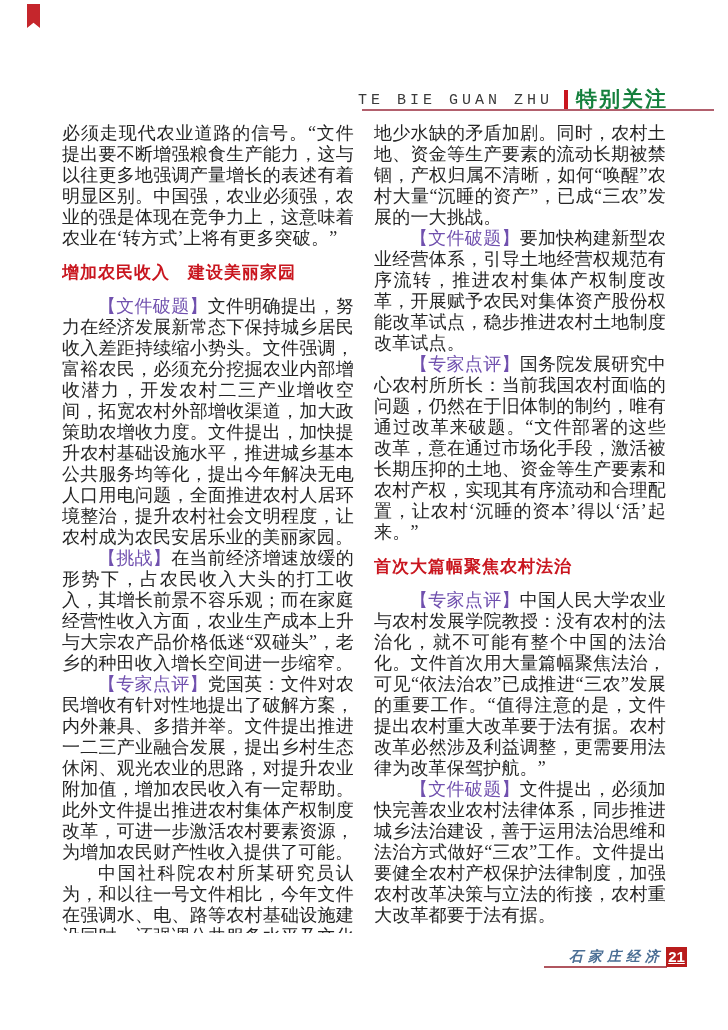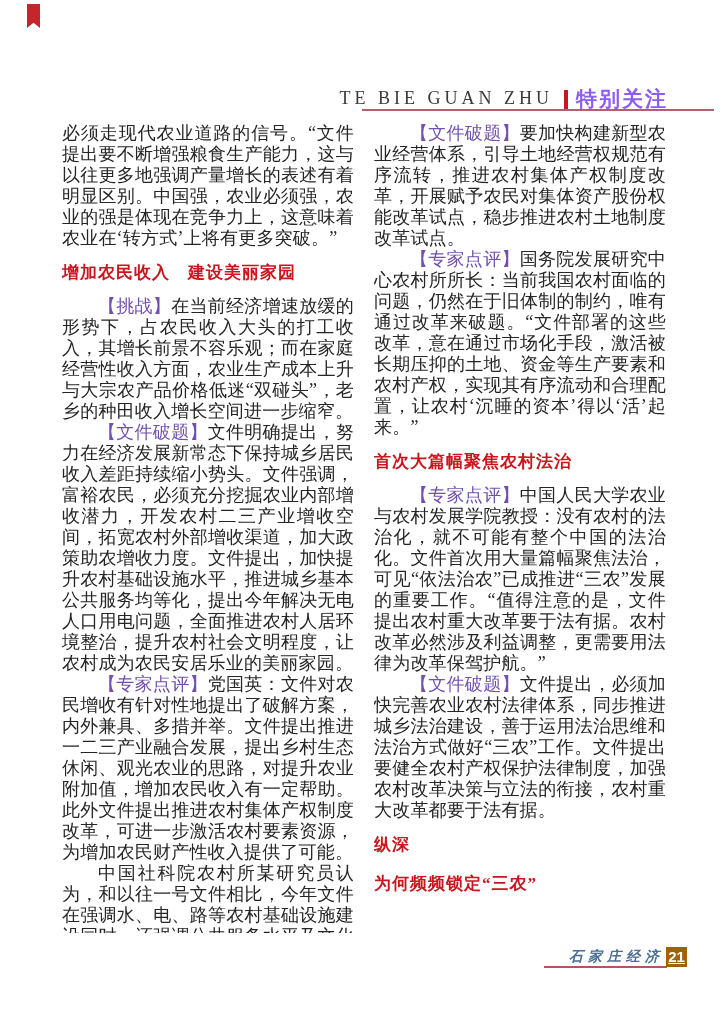--- a/index.html
+++ b/index.html
@@ -13,29 +13,29 @@
     position:absolute;left:27px;top:4px;width:13px;height:24px;
     background:#c5262c;
     clip-path:polygon(0 0,100% 0,100% 100%,50% 78%,0 100%);
   }
   
   .page-header{
     position:absolute;top:85px;left:62px;right:60px;
     text-align:right;white-space:nowrap;
   }
   .hdr-pinyin{
-    font-size:18px;letter-spacing:4px;color:#3a3a3a;
-    margin-right:9px;vertical-align:2px;
+    font-size:15px;letter-spacing:4px;color:#3a3a3a;
+    margin-right:9px;vertical-align:2px;font-family:Liberation Mono, monospace;
   }
   .hdr-divider{
     display:inline-block;width:4px;height:19px;background:#c9161f;
     margin:0 8px 0 2px;vertical-align:-3px;
   }
   .hdr-title{
-    font-size:21px;font-weight:bold;color:#8b5cf6;letter-spacing:2px;
+    font-size:21px;font-weight:bold;color:#15803d;letter-spacing:2px;
   }
   .header-rule{
     position:absolute;top:109px;left:362px;right:14px;height:2px;
     background:#b2606d;
   }
   
   .content{
     position:absolute;top:123px;left:62px;width:604px;
     display:flex;gap:20px;
   }
@@ -59,48 +59,49 @@
     position:absolute;left:516px;top:20px;width:123px;height:2px;
     background:#b0565f;
   }
   .journal-name{
     position:absolute;left:541px;top:2px;
     font-size:14px;font-style:italic;font-weight:bold;
     letter-spacing:5px;color:#4a6e94;
   }
   .page-num-badge{
     position:absolute;left:638px;top:1px;width:21px;height:20px;
-    background:#a16207;color:#ffffff;text-align:center;line-height:20px;
+    background:#b91c1c;color:#ffffff;text-align:center;line-height:20px;
     font-family:"Liberation Sans","DejaVu Sans",sans-serif;
     font-size:15px;font-weight:bold;text-decoration:underline;
   }
 </style>
 </head>
 <body>
 
 <div class="corner-ribbon"></div>
 
 <header class="page-header">
   <span class="hdr-pinyin">TE BIE GUAN ZHU</span><span class="hdr-divider"></span><span class="hdr-title">特别关注</span>
 </header>
 <div class="header-rule"></div>
 
 <main class="content">
 
   <section class="col">
     <p class="para cont"><span class="txt">必须走现代农业道路的信号。“文件提出要不断增强粮食生产能力，这与以往更多地强调产量增长的表述有着明显区别。中国强，农业必须强，农业的强是体现在竞争力上，这意味着农业在‘转方式’上将有更多突破。”</span></p>
     <h2 class="sec-heading">增加农民收入　建设美丽家园</h2>
+    <p class="para"><span class="lbl">【文件破题】</span><span class="txt">文件明确提出，努力在经济发展新常态下保持城乡居民收入差距持续缩小势头。文件强调，富裕农民，必须充分挖掘农业内部增收潜力，开发农村二三产业增收空间，拓宽农村外部增收渠道，加大政策助农增收力度。文件提出，加快提升农村基础设施水平，推进城乡基本公共服务均等化，提出今年解决无电人口用电问题，全面推进农村人居环境整治，提升农村社会文明程度，让农村成为农民安居乐业的美丽家园。</span></p>
     <p class="para"><span class="lbl">【挑战】</span><span class="txt">在当前经济增速放缓的形势下，占农民收入大头的打工收入，其增长前景不容乐观；而在家庭经营性收入方面，农业生产成本上升与大宗农产品价格低迷“双碰头”，老乡的种田收入增长空间进一步缩窄。</span></p>
-    <p class="para"><span class="lbl">【文件破题】</span><span class="txt">文件明确提出，努力在经济发展新常态下保持城乡居民收入差距持续缩小势头。文件强调，富裕农民，必须充分挖掘农业内部增收潜力，开发农村二三产业增收空间，拓宽农村外部增收渠道，加大政策助农增收力度。文件提出，加快提升农村基础设施水平，推进城乡基本公共服务均等化，提出今年解决无电人口用电问题，全面推进农村人居环境整治，提升农村社会文明程度，让农村成为农民安居乐业的美丽家园。</span></p>
     <p class="para"><span class="lbl">【专家点评】</span><span class="txt">党国英：文件对农民增收有针对性地提出了破解方案，内外兼具、多措并举。文件提出推进一二三产业融合发展，提出乡村生态休闲、观光农业的思路，对提升农业附加值，增加农民收入有一定帮助。此外文件提出推进农村集体产权制度改革，可进一步激活农村要素资源，为增加农民财产性收入提供了可能。</span></p>
     <p class="para"><span class="txt">中国社科院农村所某研究员认为，和以往一号文件相比，今年文件在强调水、电、路等农村基础设施建设同时，还强调公共服务水平及文化建设，提出要创新乡村文化，把农村精神文明建设提升至新的高度。由“物”到“人”，新农村建设迈向“看得见青山绿水、留得住乡愁”的新阶段，内涵更为丰富。</span></p>
 
   </section>
 
   <section class="col">
+    <p class="para cont"><span class="txt">地少水缺的矛盾加剧。同时，农村土地、资金等生产要素的流动长期被禁锢，产权归属不清晰，如何“唤醒”农村大量“沉睡的资产”，已成“三农”发展的一大挑战。</span></p>
     <p class="para"><span class="lbl">【文件破题】</span><span class="txt">要加快构建新型农业经营体系，引导土地经营权规范有序流转，推进农村集体产权制度改革，开展赋予农民对集体资产股份权能改革试点，稳步推进农村土地制度改革试点。</span></p>
     <p class="para"><span class="lbl">【专家点评】</span><span class="txt">国务院发展研究中心农村所所长：当前我国农村面临的问题，仍然在于旧体制的制约，唯有通过改革来破题。“文件部署的这些改革，意在通过市场化手段，激活被长期压抑的土地、资金等生产要素和农村产权，实现其有序流动和合理配置，让农村‘沉睡的资本’得以‘活’起来。”</span></p>
     <h2 class="sec-heading">首次大篇幅聚焦农村法治</h2>
     <p class="para"><span class="lbl">【专家点评】</span><span class="txt">中国人民大学农业与农村发展学院教授：没有农村的法治化，就不可能有整个中国的法治化。文件首次用大量篇幅聚焦法治，可见“依法治农”已成推进“三农”发展的重要工作。“值得注意的是，文件提出农村重大改革要于法有据。农村改革必然涉及利益调整，更需要用法律为改革保驾护航。”</span></p>
     <p class="para"><span class="lbl">【文件破题】</span><span class="txt">文件提出，必须加快完善农业农村法律体系，同步推进城乡法治建设，善于运用法治思维和法治方式做好“三农”工作。文件提出要健全农村产权保护法律制度，加强农村改革决策与立法的衔接，农村重大改革都要于法有据。</span></p>
     <h2 class="sec-heading tight-bottom">纵深</h2>
     <h2 class="sec-heading tight-top">为何频频锁定“三农”</h2>
 
   </section>
 

